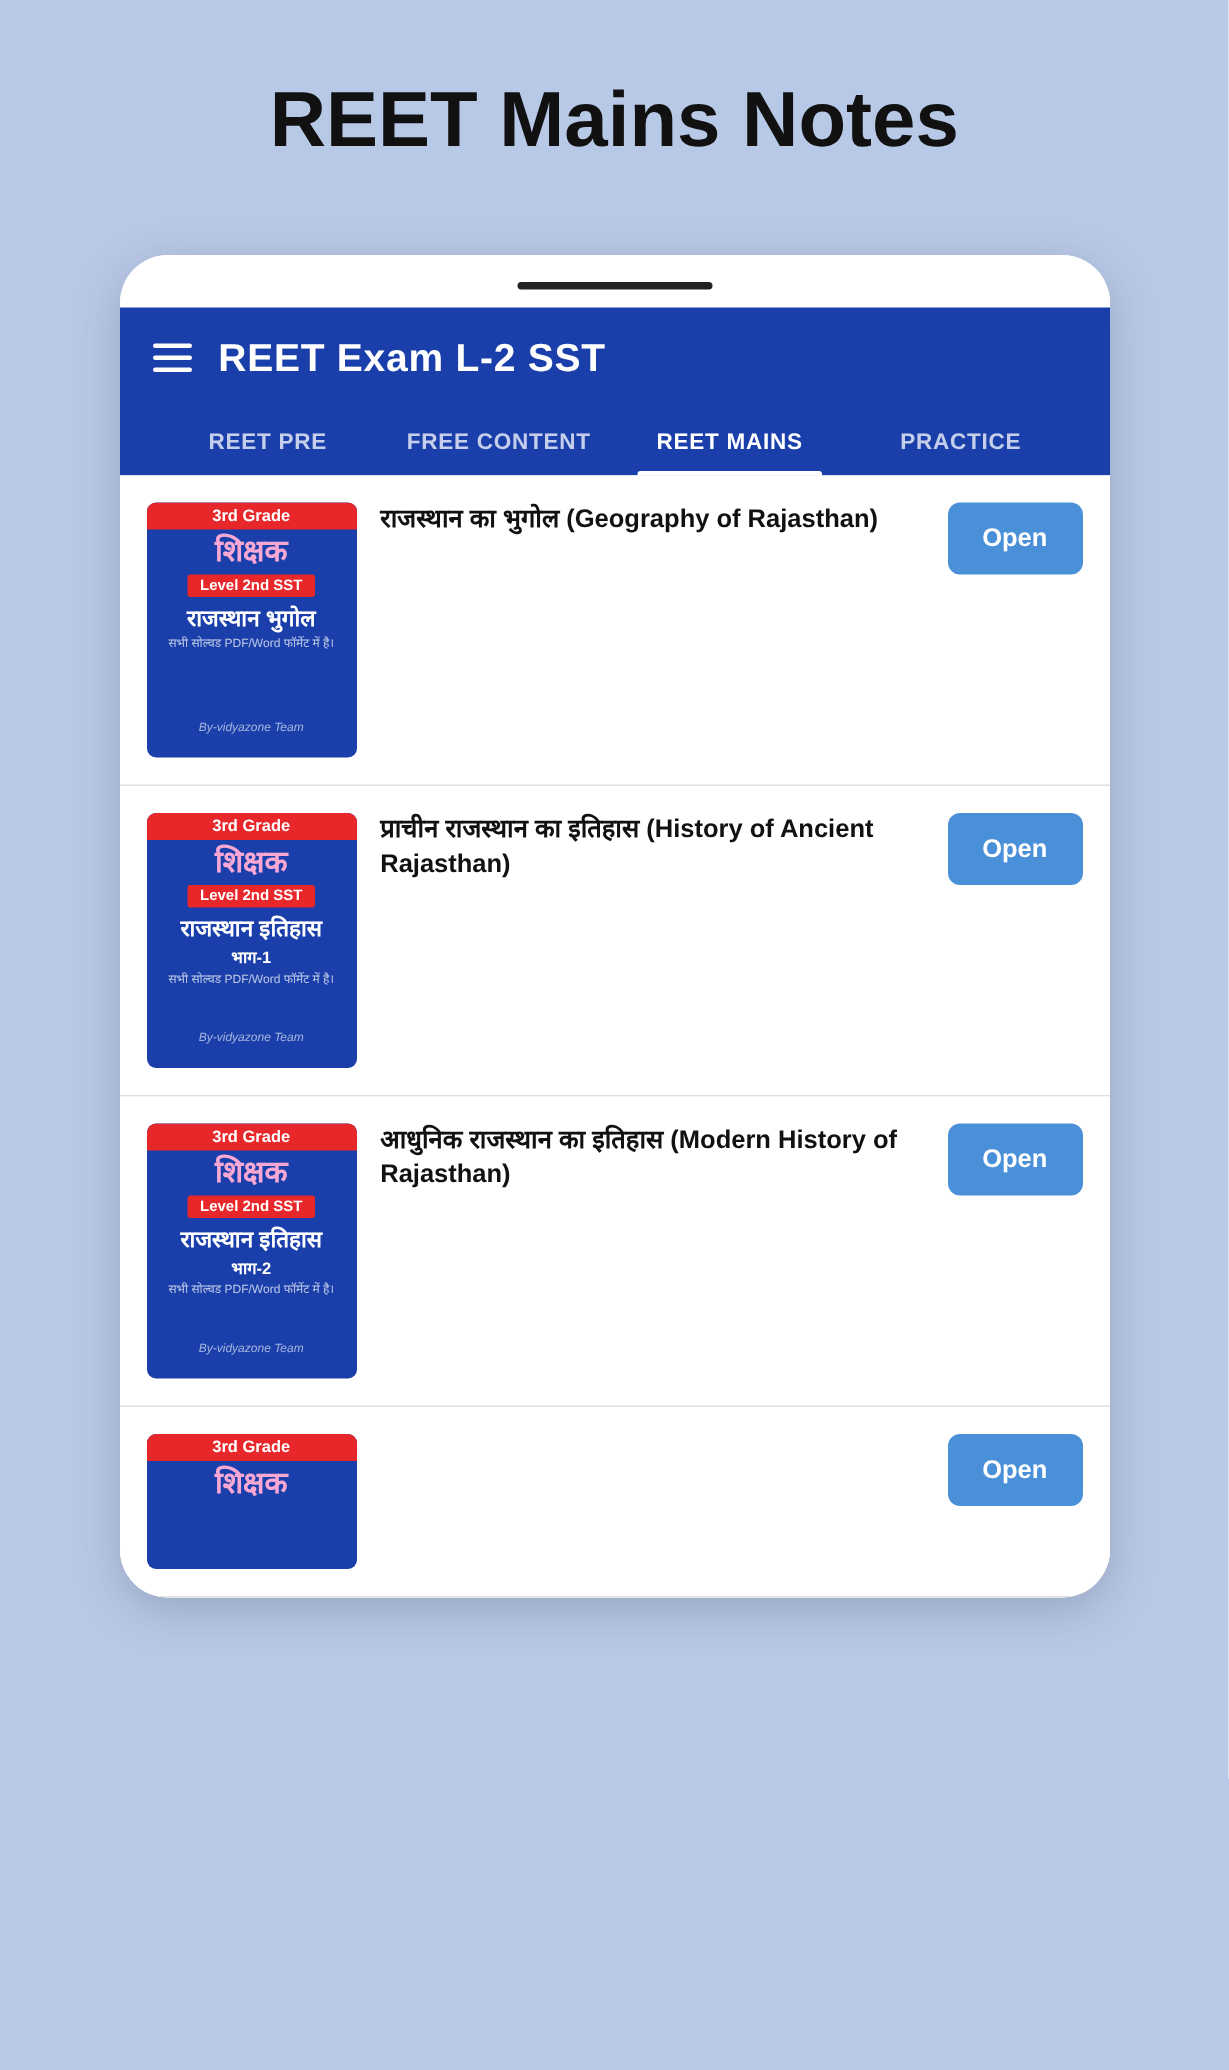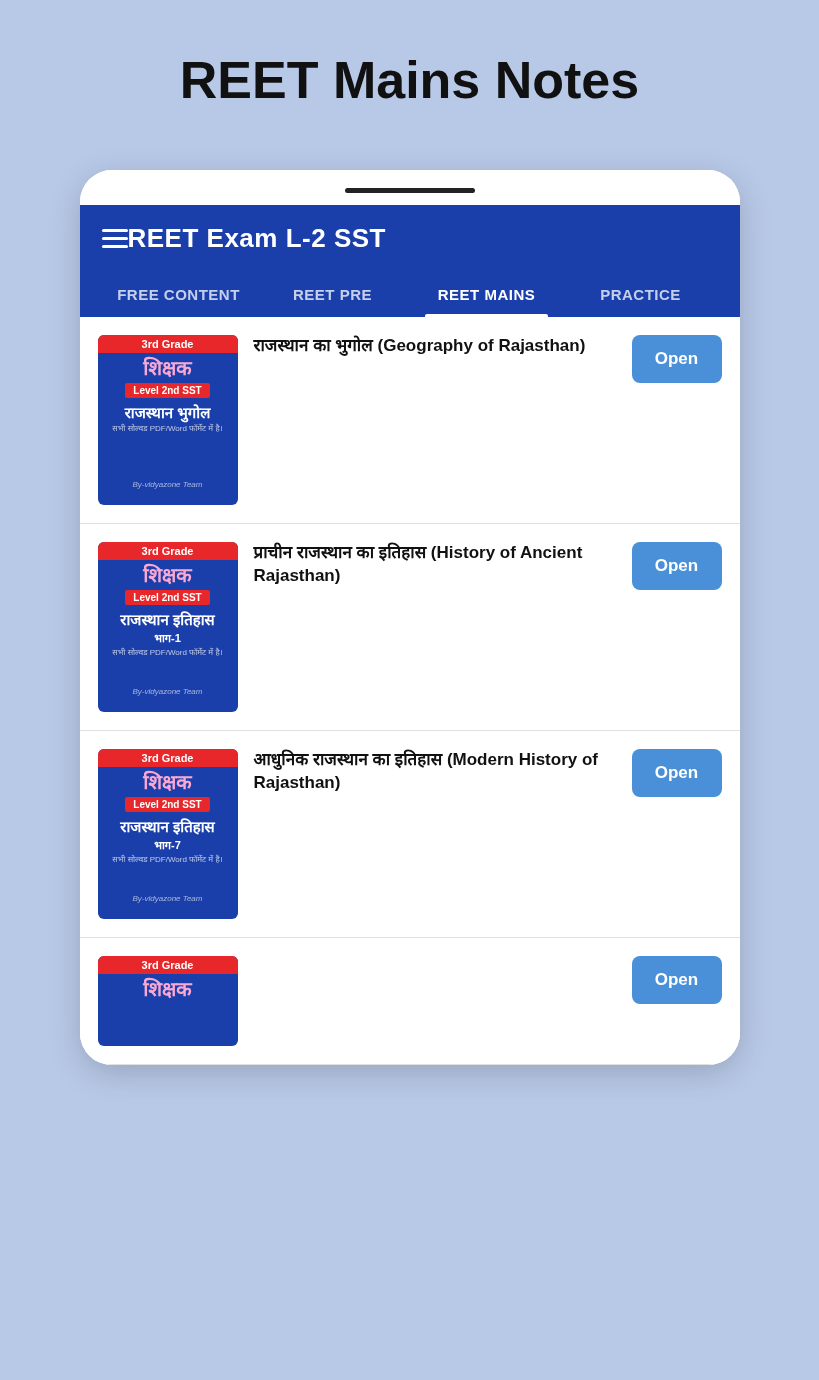--- a/index.html
+++ b/index.html
@@ -50,20 +50,21 @@
 
     
     .app-header {
       background: #1a3faa;
       padding: 18px 22px 0 22px;
     }
 
     .app-header-top {
       display: flex;
       align-items: center;
+      gap: 18px;
       padding-bottom: 18px;
     }
 
     .hamburger-icon {
       display: flex;
       flex-direction: column;
       gap: 5px;
       cursor: pointer;
     }
 
@@ -253,22 +254,22 @@
       <div class="app-header-top">
         <div class="hamburger-icon">
           <span></span>
           <span></span>
           <span></span>
         </div>
         <div class="app-header-title">REET Exam L-2 SST</div>
       </div>
 
       <div class="tabs">
+        <div class="tab">REET PRE</div>
         <div class="tab">FREE CONTENT</div>
-        <div class="tab">REET PRE</div>
         <div class="tab active">REET MAINS</div>
         <div class="tab">PRACTICE</div>
       </div>
     </div>
 
     <div class="content-list">
 
       <div class="content-item">
         <div class="book-cover">
           <div class="grade-badge">3rd Grade</div>
@@ -299,21 +300,21 @@
         </div>
         <button class="open-btn">Open</button>
       </div>
 
       <div class="content-item">
         <div class="book-cover">
           <div class="grade-badge">3rd Grade</div>
           <div class="shikshak">शिक्षक</div>
           <div class="level-badge">Level 2nd SST</div>
           <div class="subject-name">राजस्थान इतिहास</div>
-          <div class="part-label">भाग-7</div>
+          <div class="part-label">भाग-2</div>
           <div class="pdf-note">सभी सोल्वड PDF/Word फॉर्मेट में है।</div>
           <div class="team-credit">By-vidyazone Team</div>
         </div>
         <div class="item-info">
           <div class="item-title">आधुनिक राजस्थान का इतिहास (Modern History of Rajasthan)</div>
         </div>
         <button class="open-btn">Open</button>
       </div>
 
       <div class="content-item partial">

